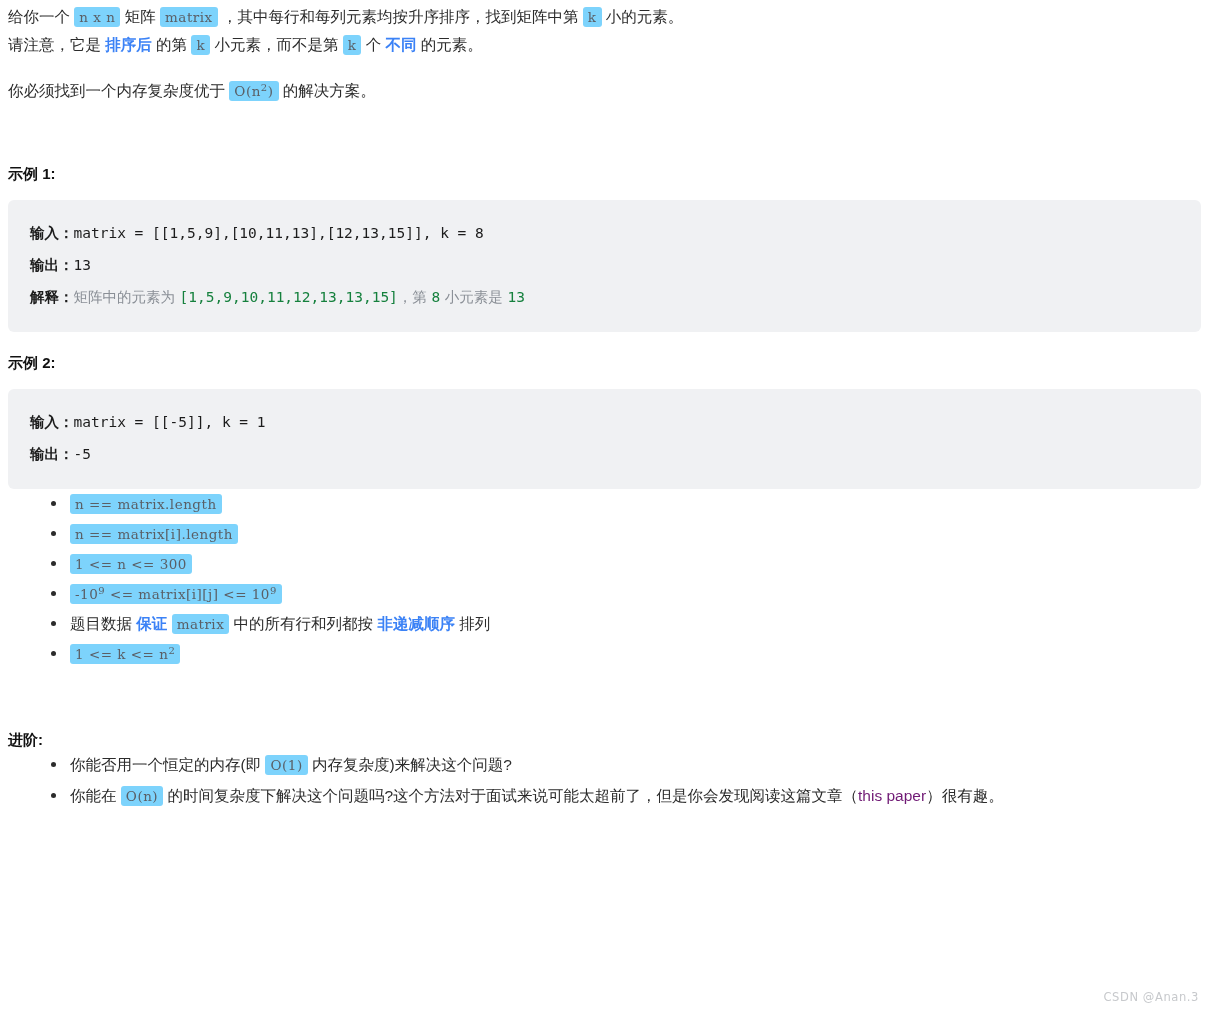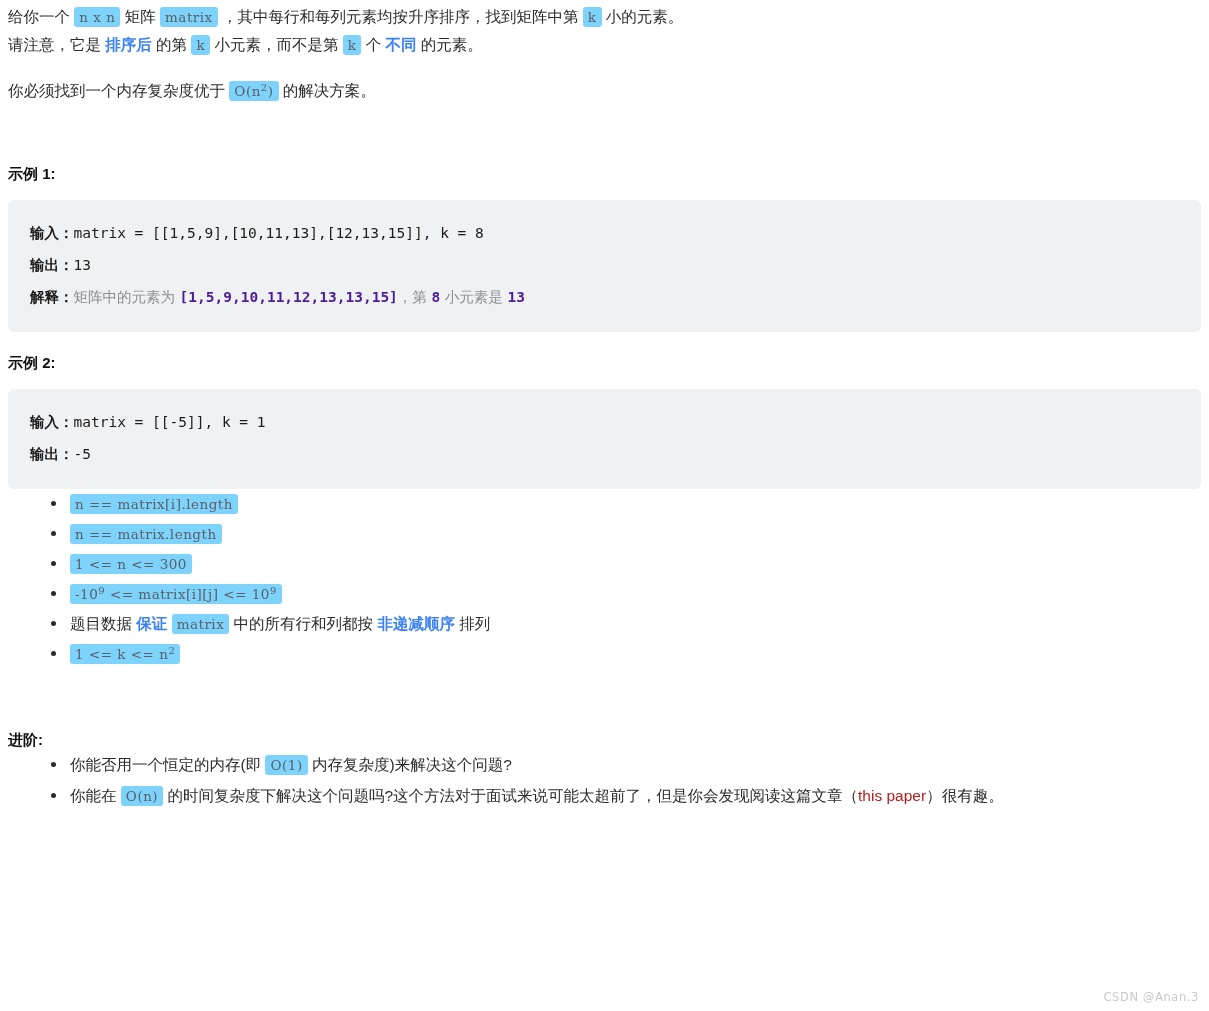--- a/index.html
+++ b/index.html
@@ -79,22 +79,22 @@
     font-weight: bold;
     font-size: 14.5px;
     color: #1c1c1c;
   }
   .dim-serif {
     color: #8a8f96;
     font-family: "DejaVu Serif", "Liberation Serif", serif;
   }
   .mono-bold {
     font-family: "DejaVu Sans Mono", "Liberation Mono", monospace;
-    font-weight: bold;
-    color: #4c1d95;
+    font-weight: normal;
+    color: #15803d;
   }
 
   
   ul.bullets {
     margin: 0;
     padding-left: 62px;
     list-style: none;
   }
   ul.bullets li {
     position: relative;
@@ -112,21 +112,21 @@
     height: 5px;
     border-radius: 50%;
     background: #2b2b2b;
   }
   .tips-list { margin-top: 15px; }
   .adv-list  { margin-top: 14px; }
   .adv-list li { line-height: 30px; color: #3a3a3a; }
   .adv-list li + li { margin-top: 1px; }
 
   .link {
-    color: #b91c1c;
+    color: #701a75;
     text-decoration: none;
   }
 
   
   .watermark {
     position: absolute;
     right: 10px;
     bottom: 7px;
     font-family: "DejaVu Sans", "Liberation Sans", sans-serif;
     font-size: 11.5px;
@@ -166,24 +166,24 @@
     <div class="codeline">
       <span class="cjk-label">输入：</span><span>matrix = [[-5]], k = 1</span>
     </div>
     <div class="codeline">
       <span class="cjk-label">输出：</span><span>-5</span>
     </div>
   </div>
 
   <ul class="bullets tips-list">
     <li>
+      <span class="icode">n == matrix.length</span>
+    </li>
+    <li>
       <span class="icode">n == matrix[i].length</span>
-    </li>
-    <li>
-      <span class="icode">n == matrix.length</span>
     </li>
     <li>
       <span class="icode">1 &lt;= n &lt;= 300</span>
     </li>
     <li>
       <span class="icode"><span>-10</span><sup>9</sup><span> &lt;= matrix[i][j] &lt;= 10</span><sup>9</sup></span>
     </li>
     <li>
       <span>题目数据 </span><b>保证</b><span> </span><span class="icode">matrix</span><span> 中的所有行和列都按 </span><b>非递减顺序</b><span> 排列</span>
     </li>

